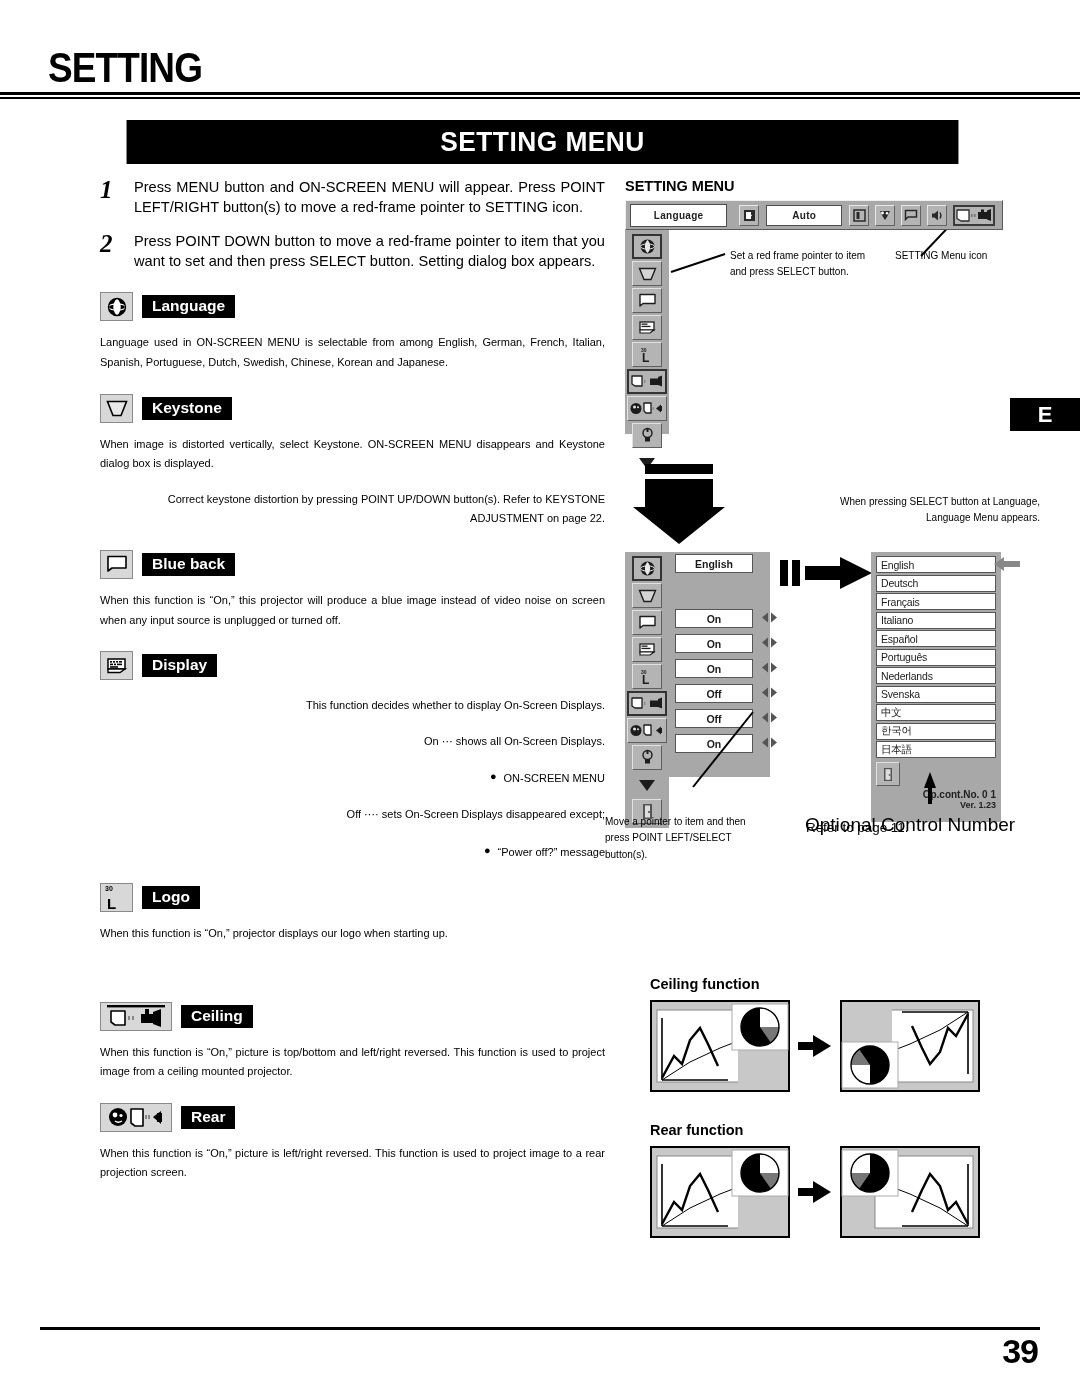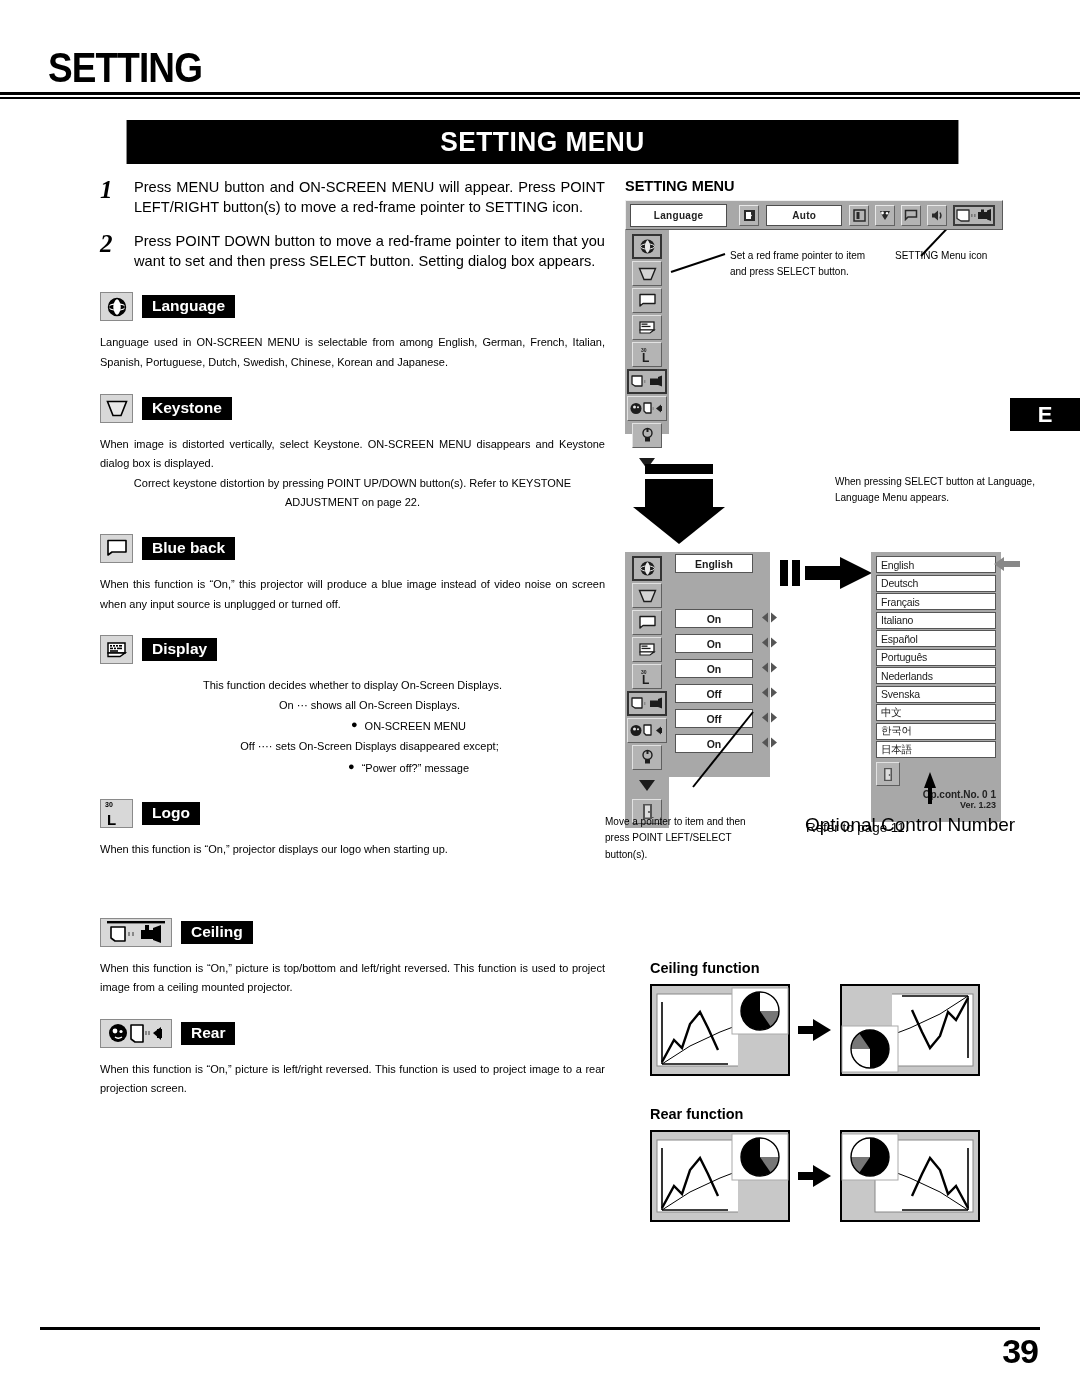--- a/index.html
+++ b/index.html
@@ -143,21 +143,21 @@
     font-weight: bold;
     padding: 3px 10px 4px 10px;
     line-height: 16px;
   }
   .sec-text {
     font-size: 11px;
     line-height: 19.6px;
     text-align: justify;
     text-justify: inter-word;
   }
-  .sec-text.nojustify { text-align: center; }
+  .sec-text.nojustify { text-align: right; margin-top: 16px; }
   .indent1 { margin-left: 34px; }
   .indent2 { margin-left: 112px; }
   .bullet::before {
     content: "\25CF";
     font-size: 11px;
     margin-right: 7px;
     vertical-align: 2px;
   }
 
   
@@ -266,21 +266,21 @@
     width: 78px;
     height: 19px;
     font-size: 10.5px;
     font-weight: bold;
     display: flex; align-items:center; justify-content:center;
     box-sizing: border-box;
     color: #1a1a1a;
   }
   .lr-arrow { margin-left: 8px; }
 
-  .fig-title { font-size: 14.5px; font-weight: bold; }
+  .fig-title { font-size: 14.5px; font-weight: bold; margin-top: 16px; }
   .note-small { font-size: 13.4px; line-height: 16.4px; }
   .note-big { font-size: 19px; line-height: 21px; }
 </style>
 </head>
 <body>
 
 <div id="page-title">SETTING</div>
 <div id="header-rule">
   <div class="r1"></div>
     <div class="r2"></div>
@@ -556,21 +556,21 @@
     <div class="callout" style="position:absolute;left:105px;top:48px;width:150px;">Set a red frame pointer to item and press SELECT button.</div>
     <div class="callout" style="position:absolute;left:270px;top:48px;width:180px;">SETTING Menu icon</div>
   </div>
 
   <div style="position:relative;height:90px;margin-top:-8px;">
     <svg width="160" height="90" viewBox="0 0 160 90">
       <rect x="20" y="2" width="68" height="10" fill="#000"></rect>
       <rect x="20" y="17" width="68" height="28" fill="#000"></rect>
       <polygon points="8,45 100,45 54,82" fill="#000"></polygon>
     </svg>
-    <div class="callout" style="position:absolute;left:210px;top:12px;width:205px;">When pressing SELECT button at Language, Language Menu appears.</div>
+    <div class="callout" style="position:absolute;left:210px;top:32px;width:205px;text-align:right;">When pressing SELECT button at Language, Language Menu appears.</div>
   </div>
 
   <div style="position:relative;height:300px;">
 
     <div style="position:absolute;left:0;top:0;background:#a8a8a8;width:145px;height:225px;">
       <div class="osd-side" style="position:absolute;left:0;top:0;width:44px;">
         <div class="side-icon sel">
           <svg width="17" height="17" viewBox="0 0 17 17">
               <circle cx="8.5" cy="8.5" r="7" fill="#1c1c1c"></circle>
               <path d="M8.5 2 C5 5 5 12 8.5 15 C12 12 12 5 8.5 2 Z" fill="#e8e8e8"></path>

